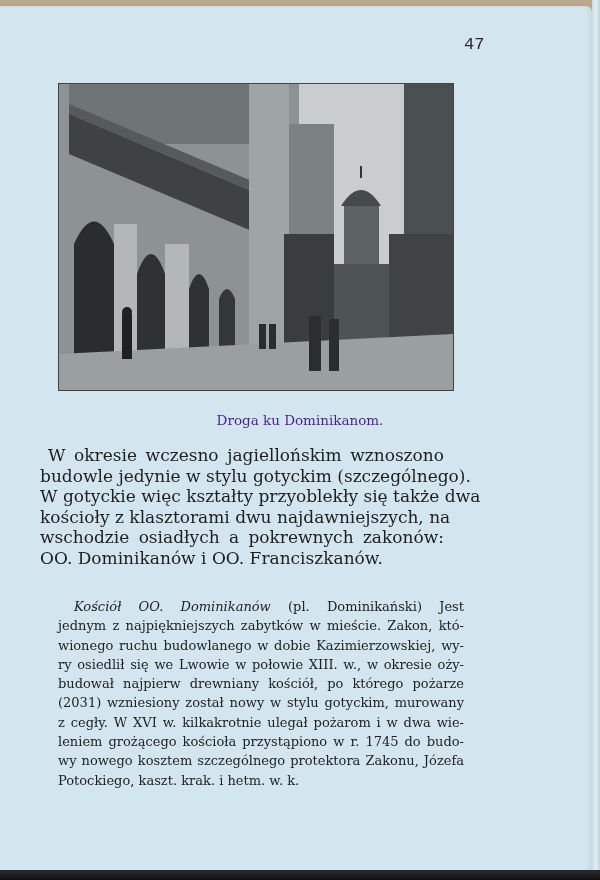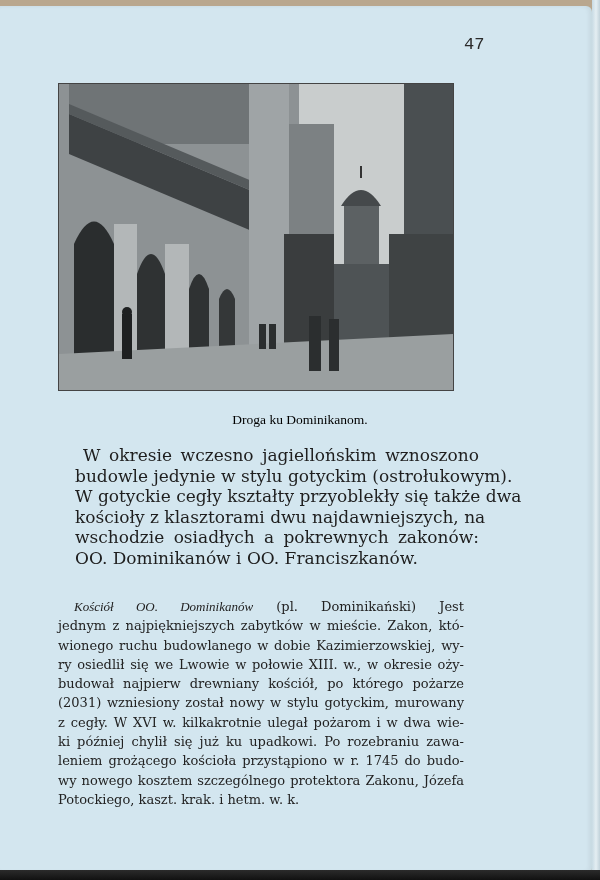--- a/index.html
+++ b/index.html
@@ -25,38 +25,38 @@
   .page-number {
     position:absolute; left:464px; top:29px; font-size:17px; color:#2a2a2a;
     font-family:Liberation Mono, monospace;
   }
   .photo {
     position:absolute; left:58px; top:77px; width:394px; height:306px;
     background:#8e9498; overflow:hidden; border:1px solid #444;
   }
   .caption {
     position:absolute; left:0; width:600px; top:406px; text-align:center;
-    font-size:13.5px; color:#000000;font-family:Liberation Serif, serif;
+    font-size:13.5px; color:#4c1d95;
   }
   .intro {
-    position:absolute; left:75px; top:439px; width:404px;
+    position:absolute; left:40px; top:439px; width:404px;
     font-size:17px; line-height:20.5px; color:#1e1e1e;
     text-align:justify;
   }
   .intro .line { display:block; white-space:nowrap; text-align:justify; text-align-last:justify; }
   .intro .line.first { padding-left:8px; }
   .intro .line.last { text-align-last:left; }
   .body-text {
     position:absolute; left:74px; top:591px; width:390px;
     font-size:13px; line-height:19.3px; color:#222;
   }
   .body-text .line { display:block; white-space:nowrap; text-align:justify; text-align-last:justify; }
   .body-text .line.last { text-align-last:left; }
   .body-text .line.first { padding-left:0; }
-  .body-text em { font-style:italic;font-family:Liberation Serif, serif; }
+  .body-text em { font-style:italic; }
 </style>
 </head>
 <body>
 
 <div class="page">
   <div class="page-number">47</div>
 
   <div class="photo">
     <svg width="394" height="306" viewBox="0 0 394 306">
       <rect width="394" height="306" fill="#a7acae"></rect>
@@ -97,35 +97,34 @@
       <rect x="270" y="235" width="10" height="52" fill="#2b2e2f"></rect>
       <rect x="200" y="240" width="7" height="25" fill="#2b2e2f"></rect>
       <rect x="210" y="240" width="7" height="25" fill="#2b2e2f"></rect>
     </svg>
   </div>
 
   <div class="caption">Droga ku Dominikanom.</div>
 
   <div class="intro">
     <span class="line first">W okresie wczesno jagiellońskim wznoszono</span>
-    <span class="line">budowle jedynie w stylu gotyckim (ostrołukowym).</span>
-    <span class="line">W gotyckie cegły kształty przyoblekły się także dwa</span>
+    <span class="line">budowle jedynie w stylu gotyckim (szczególnego).</span>
+    <span class="line">W gotyckie więc kształty przyoblekły się także dwa</span>
     <span class="line">kościoły z klasztorami dwu najdawniejszych, na</span>
     <span class="line">wschodzie osiadłych a pokrewnych zakonów:</span>
     <span class="line last">OO. Dominikanów i OO. Franciszkanów.</span>
   </div>
 
   <div class="body-text">
     <span class="line first"><em>Kościół OO. Dominikanów</em> <span>(pl. Dominikański) Jest</span></span>
     <span class="line" style="margin-left:-16px">jednym z najpiękniejszych zabytków w mieście. Zakon, któ-</span>
     <span class="line" style="margin-left:-16px">wionego ruchu budowlanego w dobie Kazimierzowskiej, wy-</span>
     <span class="line" style="margin-left:-16px">ry osiedlił się we Lwowie w połowie XIII. w., w okresie oży-</span>
     <span class="line" style="margin-left:-16px">budował najpierw drewniany kościół, po którego pożarze</span>
     <span class="line" style="margin-left:-16px">(2031) wzniesiony został nowy w stylu gotyckim, murowany</span>
     <span class="line" style="margin-left:-16px">z cegły. W XVI w. kilkakrotnie ulegał pożarom i w dwa wie-</span>
-    <span class="line" style="margin-left:-16px">ki później chylił się już ku upadkowi. Po rozebraniu zawa-</span>
     <span class="line" style="margin-left:-16px">leniem grożącego kościoła przystąpiono w r. 1745 do budo-</span>
     <span class="line" style="margin-left:-16px">wy nowego kosztem szczególnego protektora Zakonu, Józefa</span>
     <span class="line last" style="margin-left:-16px">Potockiego, kaszt. krak. i hetm. w. k.</span>
   </div>
 </div>
 <div class="page-edge"></div>
 <div class="bottom-shadow"></div>
 
 </body></html>

